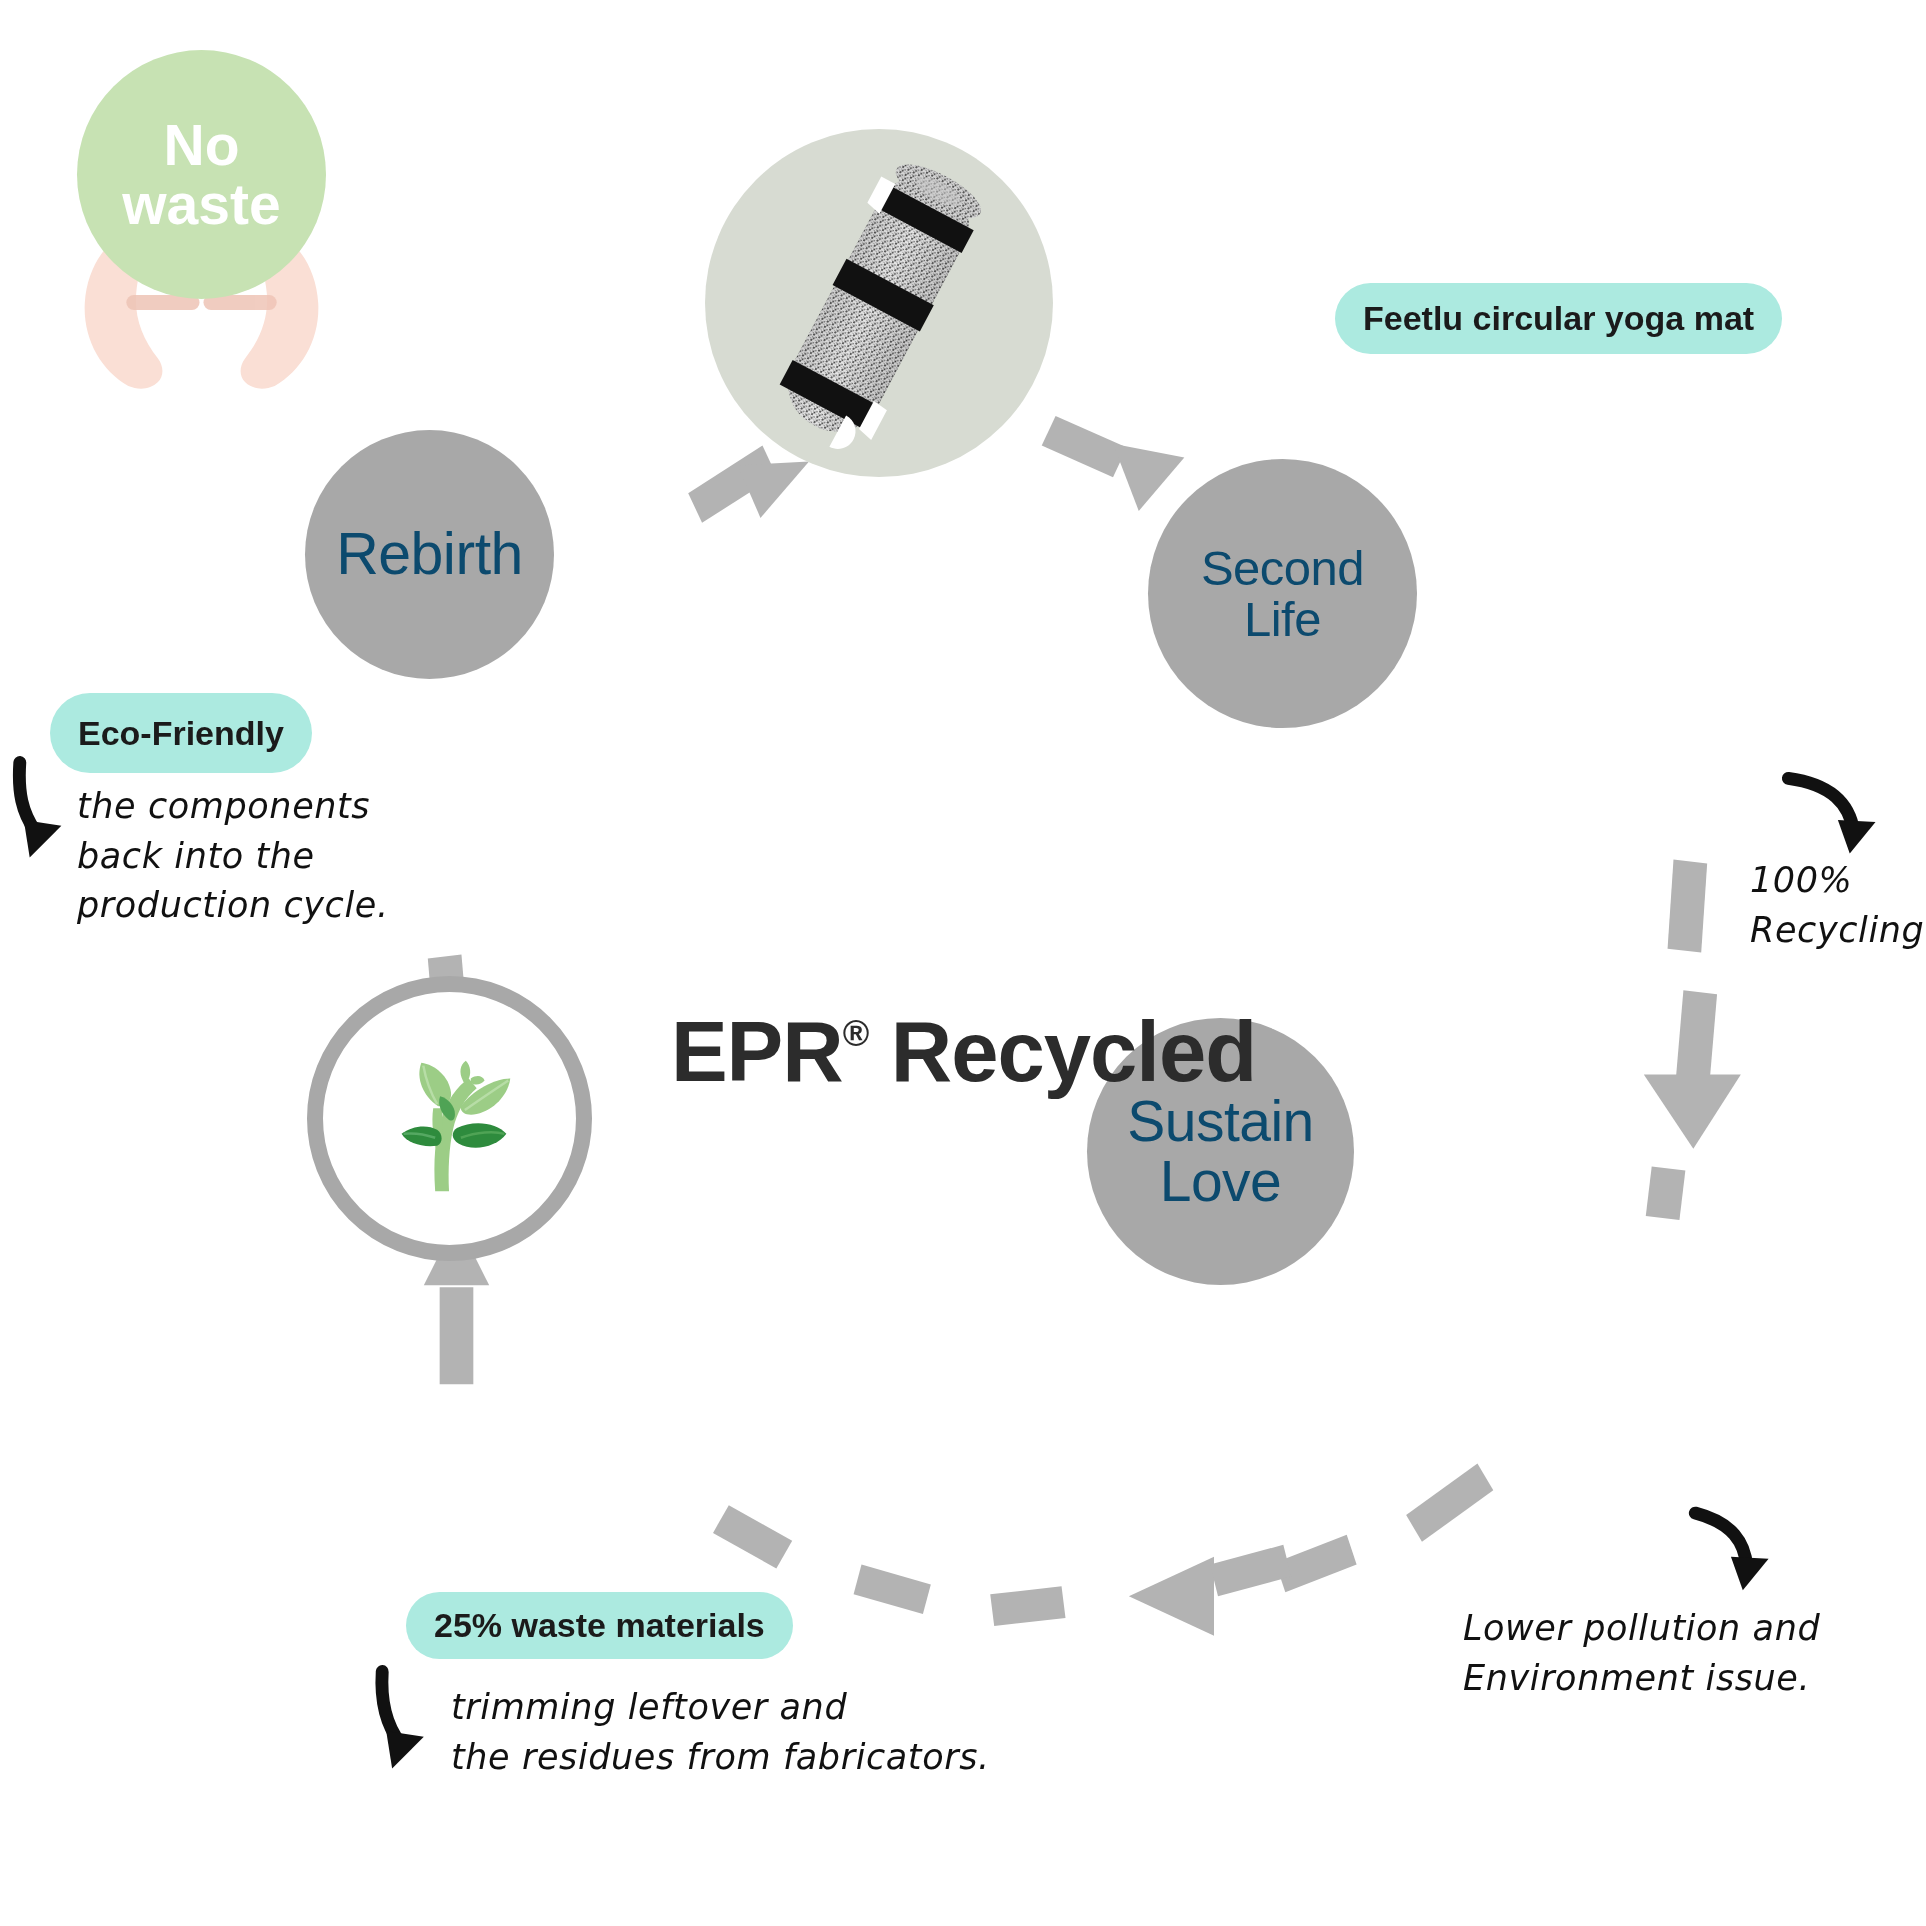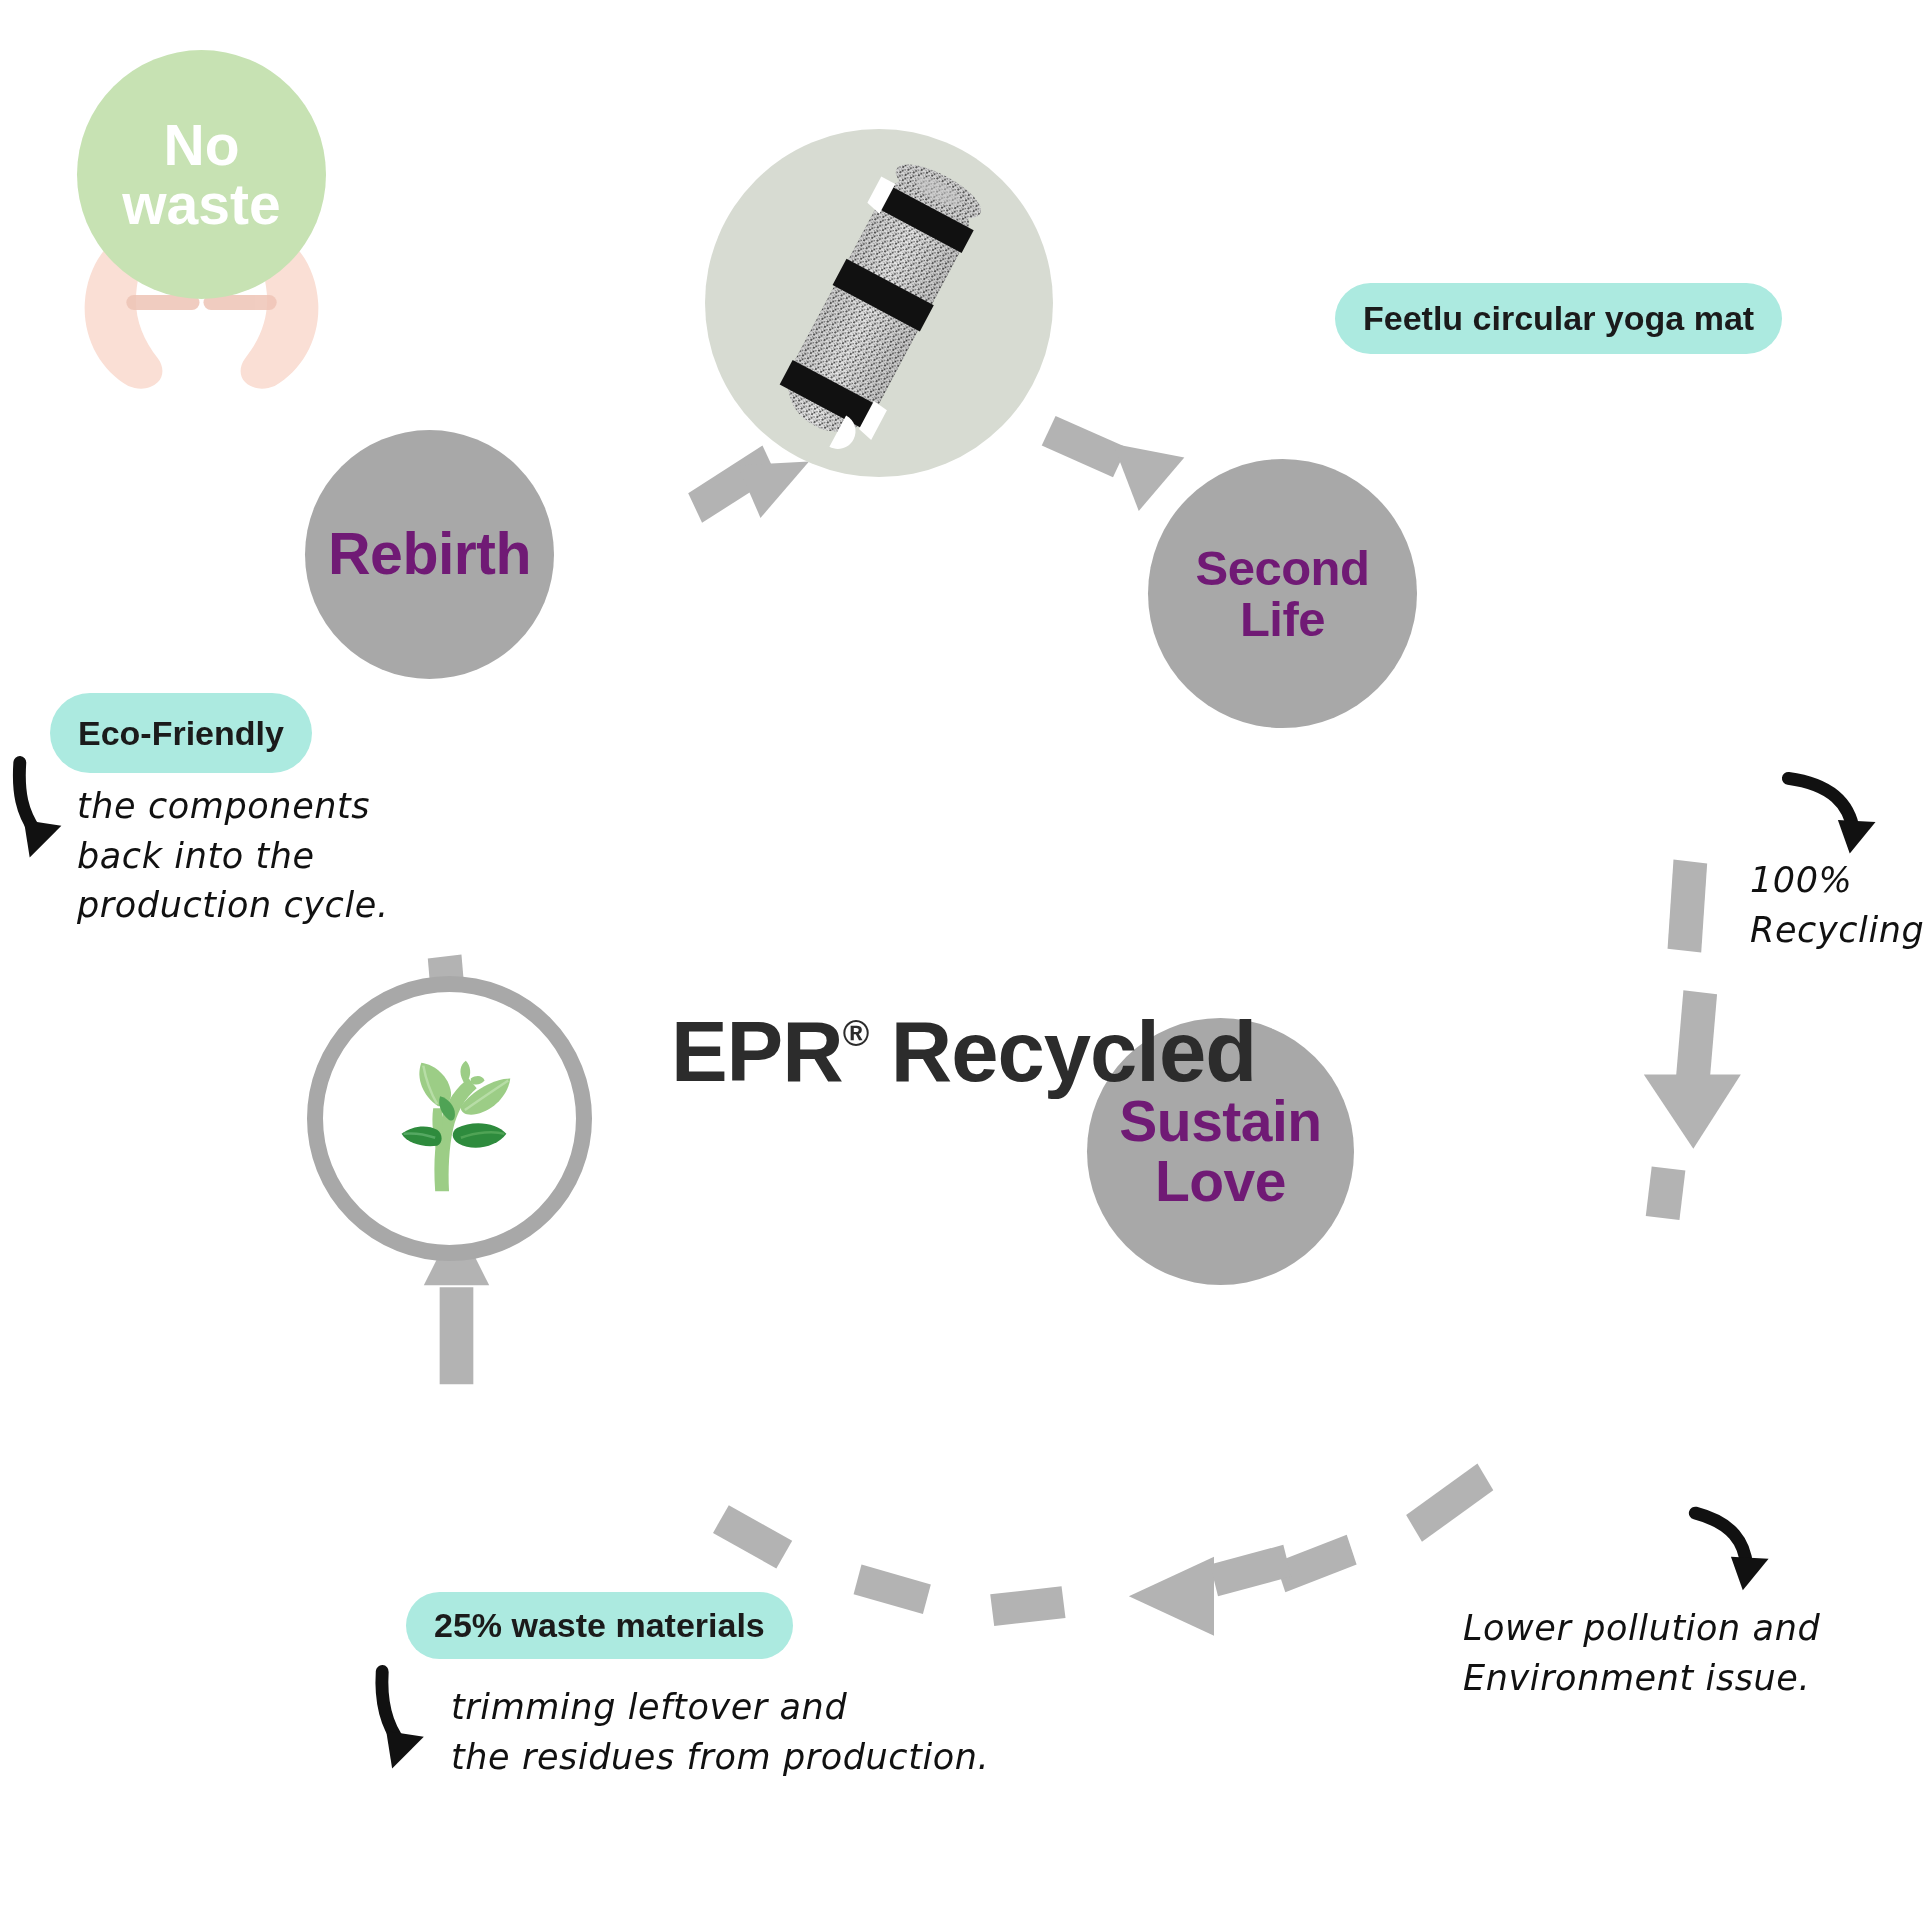--- a/index.html
+++ b/index.html
@@ -7,21 +7,21 @@
        font-family:"Liberation Sans",sans-serif;}
 
   .stage{position:absolute;left:0;top:0;width:1927px;height:1927px;padding-left:20px;}
 
   
   svg.overlay{position:absolute;left:0;top:0;width:1927px;height:1927px;
               overflow:visible;}
 
   
   .node{position:absolute;border-radius:50%;display:flex;align-items:center;
-        justify-content:center;text-align:center;color:#701a75;font-weight:bold;
+        justify-content:center;text-align:center;color:#0c4a6e;font-weight:normal;
         letter-spacing:-0.5px;line-height:1.04;}
   #node-rebirth{left:305px;top:430px;width:249px;height:249px;background:#a8a8a8;
                 font-size:59px;}
   #node-second{left:1148px;top:459px;width:269px;height:269px;background:#a8a8a8;
                font-size:49px;}
   #node-sustain{left:1087px;top:1018px;width:267px;height:267px;background:#a8a8a8;
                 font-size:57px;}
 
   
   #node-product{position:absolute;left:705px;top:129px;width:348px;height:348px;
@@ -271,21 +271,21 @@
   </div>
 
   <div class="hand" id="ann-eco">the components
 back into the
 production cycle.</div>
   <div class="hand" id="ann-recycling">100%
 Recycling</div>
   <div class="hand" id="ann-pollution">Lower pollution and
 Environment issue.</div>
   <div class="hand" id="ann-waste">trimming leftover and
-the residues from production.</div>
+the residues from fabricators.</div>
 
   <div id="center-title">
     <span>EPR</span><sup>®</sup>
     <span>Recycled</span>
   </div>
 
 </div>
 
 
 </body></html>

